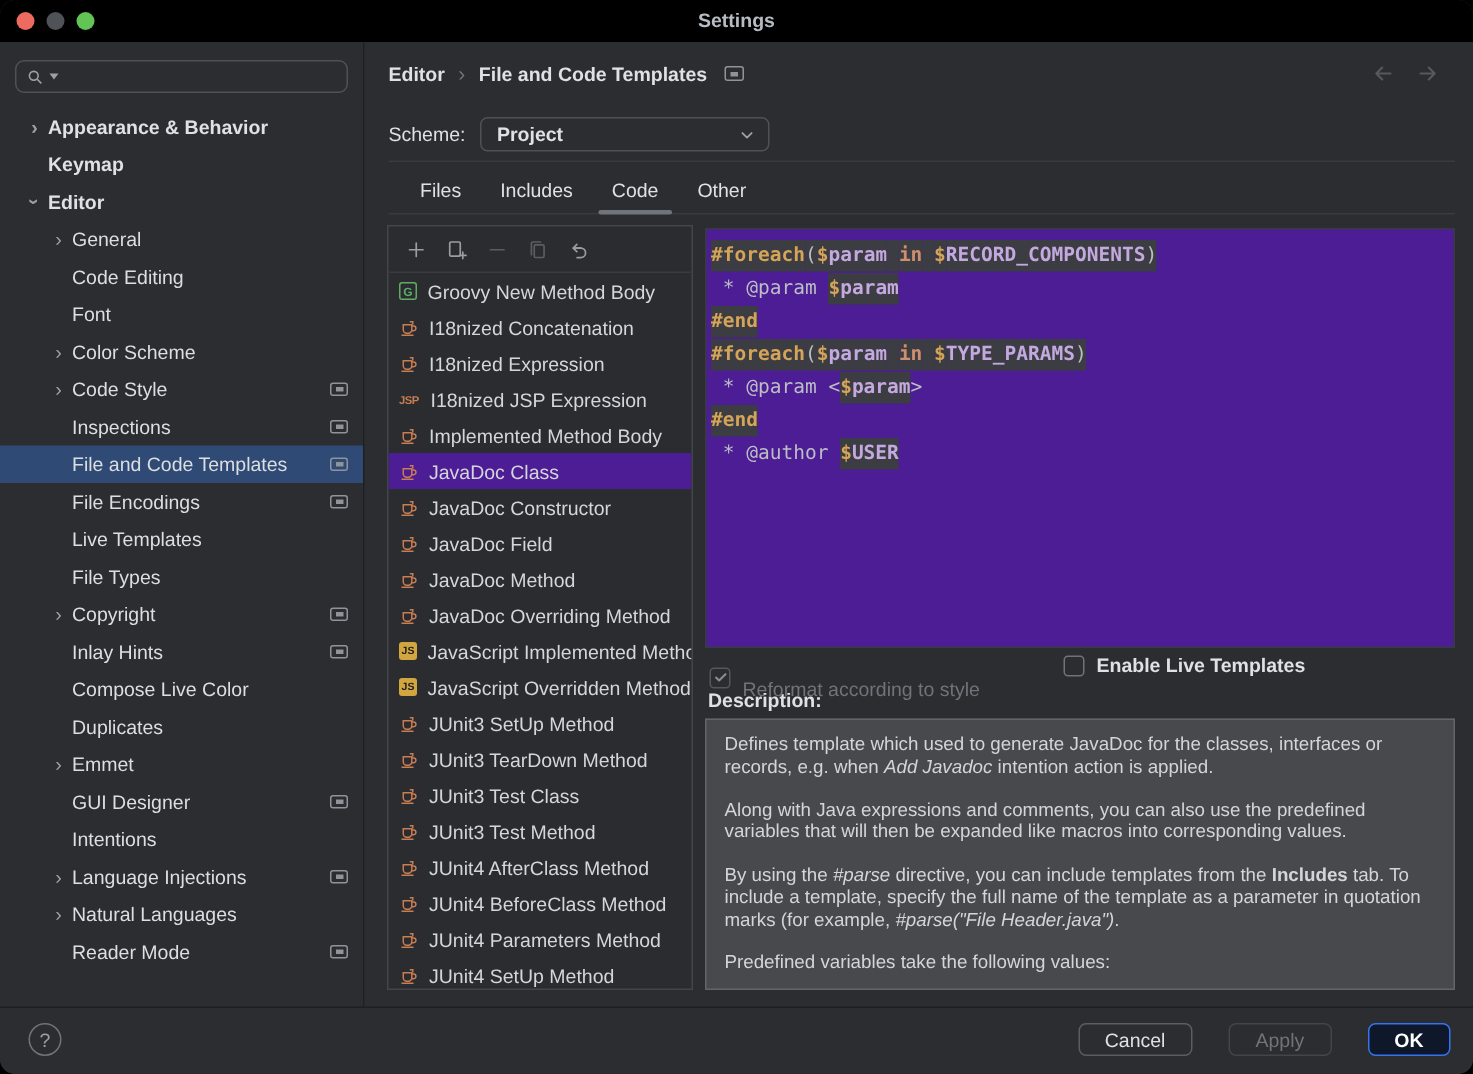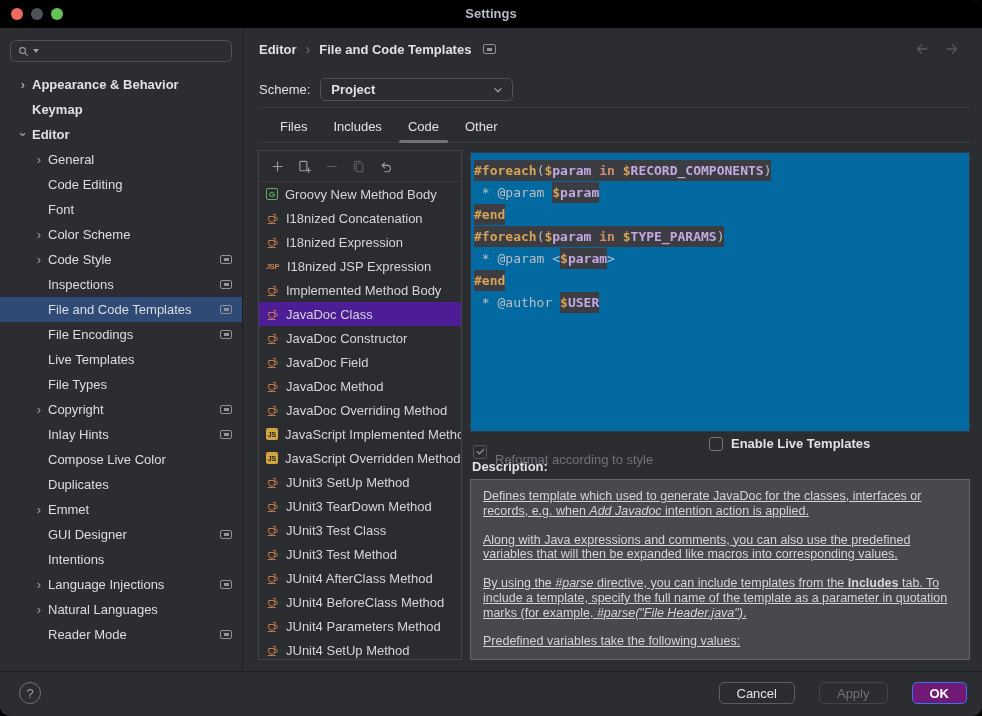--- a/index.html
+++ b/index.html
@@ -34,21 +34,21 @@
   .marker::after{content:"";width:5px;height:3px;background:#8F939A;}
   .tree-row .marker{margin-left:auto;margin-right:10px;}
 
   
   .footer{position:absolute;left:0;right:0;bottom:0;height:44px;background:#2B2D30;border-top:1px solid #1E1F22;}
   .help{position:absolute;left:19px;top:10px;width:22px;height:22px;border:1px solid #6F737A;border-radius:50%;color:#9DA0A6;font-size:13px;display:flex;align-items:center;justify-content:center;box-sizing:border-box;}
   .buttons{position:absolute;right:15px;top:10px;display:flex;gap:24px;}
   .btn{height:22px;border-radius:5px;font-size:13px;padding:0 17px;font-family:"Liberation Sans",sans-serif;cursor:default;display:flex;align-items:center;}
   .btn.ghost{background:transparent;border:1px solid #5A5D63;color:#DFE1E5;}
   .btn.ghost.disabled{border-color:#43454A;color:#6F737A;}
-  .btn.primary{background:#701a75;border:1px solid #3574F0;color:#FFFFFF;font-weight:700;}
+  .btn.primary{background:#0f172a;border:1px solid #3574F0;color:#FFFFFF;font-weight:700;}
 
   
   .content{position:absolute;left:243px;top:28px;right:0;bottom:44px;background:#2B2D30;}
   .breadcrumb{position:absolute;top:13px;left:16px;display:flex;align-items:center;gap:9px;font-size:13px;font-weight:700;color:#DFE1E5;}
   .bc-sep{color:#6F737A;font-weight:400;font-size:14px;}
   .bc-marker{margin-left:3px;width:13px;height:10px;}
   .nav-arrows{position:absolute;top:13px;right:22px;display:flex;gap:14px;}
   .nav-arrows svg{width:16px;height:16px;stroke:#55585E;fill:none;stroke-width:1.4;stroke-linecap:round;stroke-linejoin:round;}
 
   .scheme-row{position:absolute;top:50px;left:16px;display:flex;align-items:center;gap:10px;}
@@ -72,21 +72,21 @@
   .tpl-row{height:24px;display:flex;align-items:center;padding-left:7px;gap:7px;font-size:13px;color:#D4D6DA;white-space:nowrap;overflow:hidden;}
   .tpl-row.selected{background:#4c1d95;}
   .cup{flex:none;}
   .cup path{stroke:#C97D52;fill:none;stroke-width:1.2;stroke-linecap:round;}
   .badge{width:12px;height:12px;border-radius:2px;display:flex;align-items:center;justify-content:center;font-weight:700;flex:none;box-sizing:border-box;}
   .badge.groovy{border:1px solid #5FAD65;color:#5FAD65;font-size:8px;}
   .badge.jsb{background:#D2A53F;color:#1E1F22;font-size:7px;}
   .jspicon{color:#C97D52;font-size:7.5px;font-weight:700;width:14px;flex:none;letter-spacing:-0.3px;}
 
   
-  .editor{position:absolute;top:124px;left:227px;right:12px;height:280px;background:#0369a1;border:1px solid #393B40;box-sizing:border-box;padding:7px 6px 0 3px;overflow:hidden;}
+  .editor{position:absolute;top:124px;left:227px;right:12px;height:280px;background:#4c1d95;border:1px solid #393B40;box-sizing:border-box;padding:7px 6px 0 3px;overflow:hidden;}
   .code-line{white-space:pre;line-height:22px;font-family:"DejaVu Sans Mono",monospace;font-size:13px;}
   .cs-d{color:#D5A458;font-weight:700;}
   .cs-v{color:#C4A8E0;font-weight:700;}
   .cs-k{color:#CF8E6D;font-weight:700;}
   .cs-p{color:#BCBEC4;}
   .hl{background:#3B3D42;padding:3px 0;}
 
   
   .opts{position:absolute;top:408px;left:230px;right:12px;height:20px;}
   .opt{position:absolute;top:0;display:flex;align-items:center;gap:8px;}
@@ -95,21 +95,21 @@
   .cb{width:14px;height:14px;border-radius:3px;box-sizing:border-box;display:flex;align-items:center;justify-content:center;}
   .cb.unchecked{border:1.5px solid #6F737A;background:transparent;}
   .cb.checked-disabled{border:1.5px solid #55585B;background:transparent;}
   .cb svg{width:11px;height:11px;stroke:#8A8D93;fill:none;stroke-width:1.7;stroke-linecap:round;stroke-linejoin:round;}
   .opt-label{font-size:13px;}
   .opt1 .opt-label{color:#6F737A;margin-top:16px;}
   .opt2 .opt-label{color:#DFE1E5;font-weight:700;}
 
   .desc-label{position:absolute;top:431px;left:229px;font-size:13px;font-weight:700;color:#DFE1E5;}
   .desc-panel{position:absolute;top:451px;left:227px;right:12px;bottom:12px;background:#47494D;border:1px solid #626568;box-sizing:border-box;padding:9px 12px;overflow:hidden;}
-  .desc-panel p{margin:0 0 14px 0;font-size:12.5px;line-height:1.18;color:#D3D5D9;text-decoration:underline;}
+  .desc-panel p{margin:0 0 14px 0;font-size:12.5px;line-height:1.18;color:#D3D5D9;}
   .desc-panel em{font-style:italic;}
   .desc-panel b{font-weight:700;}
 </style>
 </head>
 <body>
 
 <div class="window">
 
   <div class="titlebar">
     <div class="traffic">

